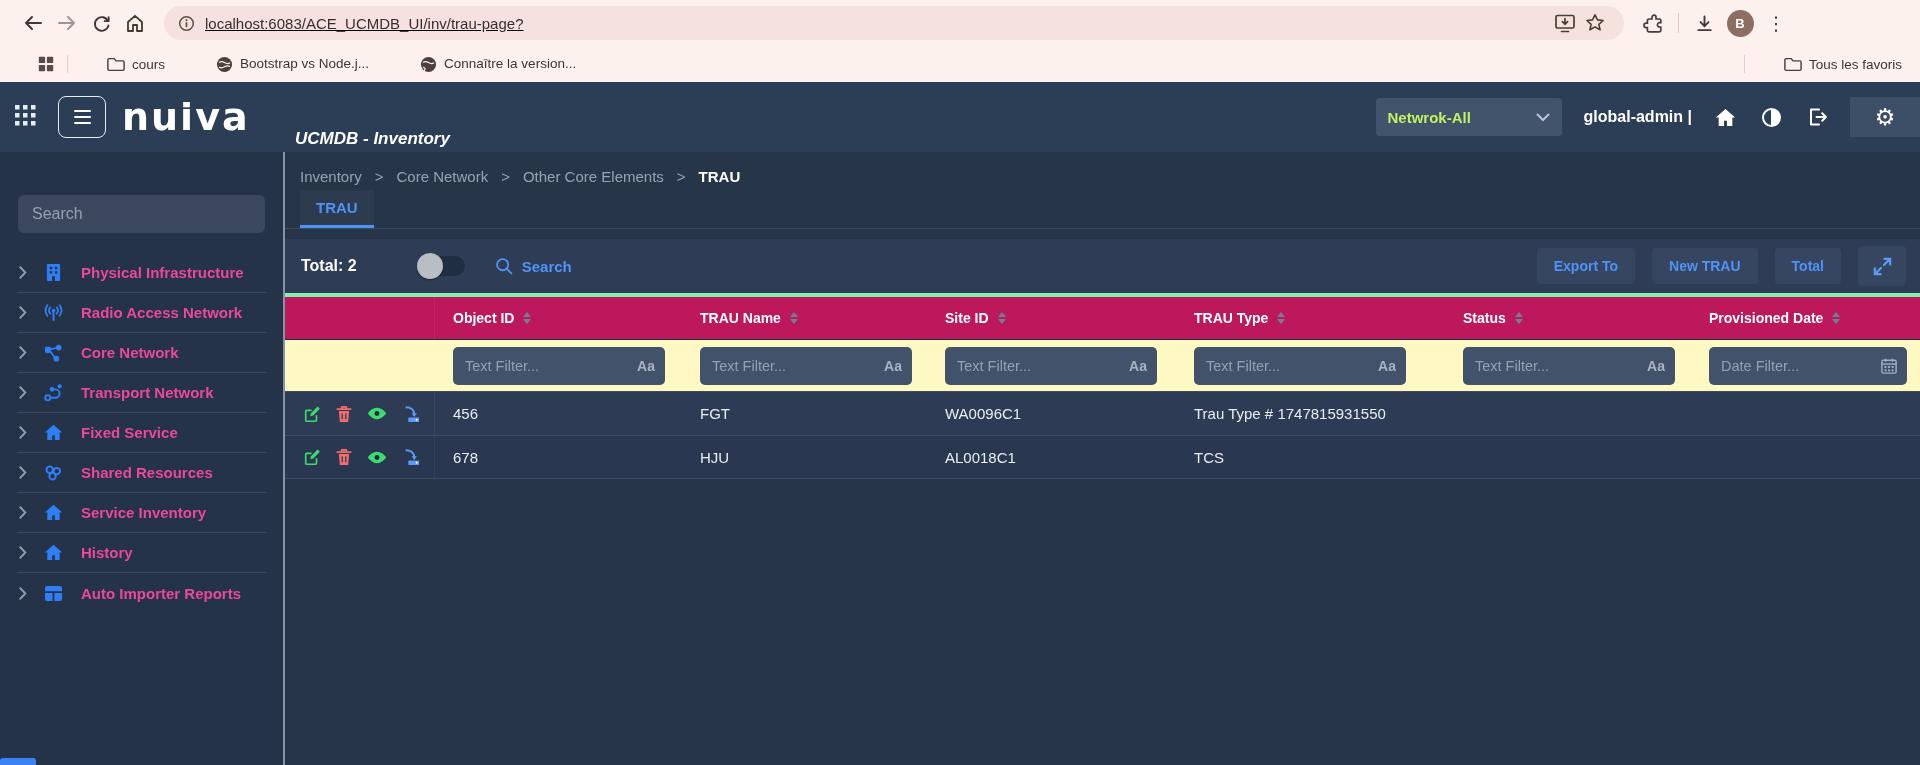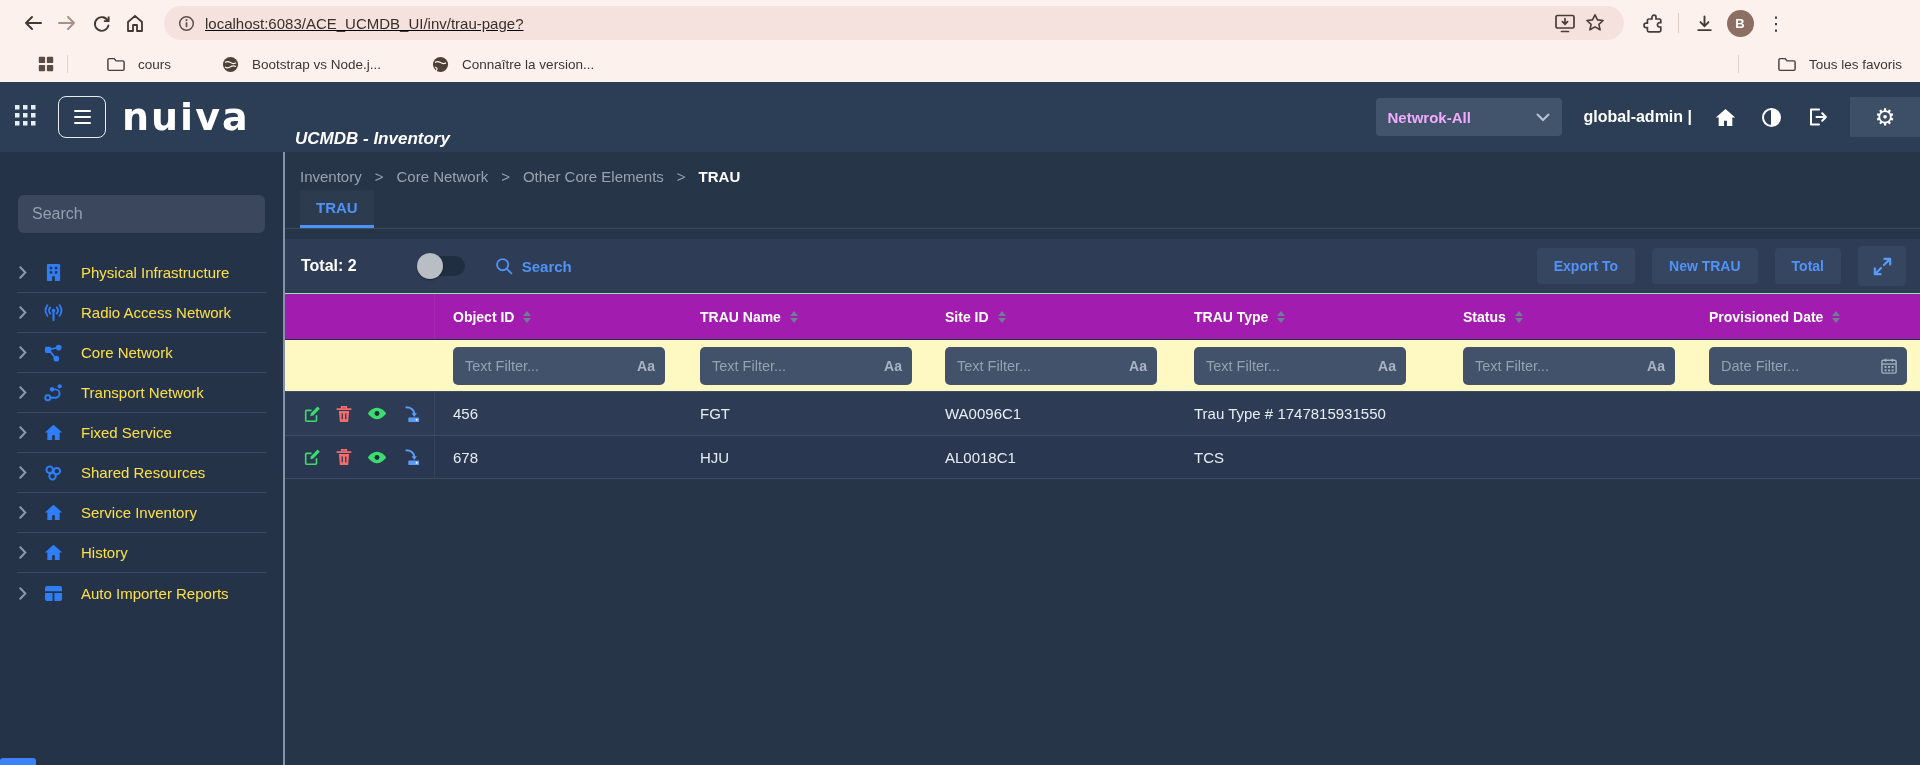--- a/index.html
+++ b/index.html
@@ -13,55 +13,55 @@
   .addr .sp { flex:1; }
   .addr .ico { width:30px; height:30px; display:flex; align-items:center; justify-content:center; cursor:pointer; }
   .chrome-right { display:flex; align-items:center; margin-left:14px; gap:6px; }
   .chrome-right .ico { width:30px; height:30px; display:flex; align-items:center; justify-content:center; cursor:pointer; }
   .vsep { width:1px; height:20px; background:#e3c9c4; margin:0 4px; }
   .avatar { width:27px; height:27px; border-radius:50%; background:#8d6e63; color:#fff; font-size:13px; font-weight:bold; display:flex; align-items:center; justify-content:center; }
   .dots { font-size:19px; color:#45382f; letter-spacing:0; }
 
   
   .bookmarks { height:36px; background:#fdf1ee; display:flex; align-items:center; padding:0 14px 0 12px; }
-  .bm { display:flex; align-items:center; gap:13px; margin-right:26px; cursor:pointer;margin-left:25px; }
+  .bm { display:flex; gap:7px; margin-right:26px; cursor:pointer;margin-left:25px; }
   .bm span { font-size:13.5px; color:#3f3430; white-space:nowrap; }
   .bm-sep { width:1px; height:18px; background:#e9cfca; margin:0 14px 0 6px; }
   .bm-spacer { flex:1; }
 
   
   .appheader { height:70px; background:#2c3d56; position:relative; display:flex; align-items:center; }
   .hdr-left { display:flex; align-items:center; padding-left:15px; height:100%; }
   .grid9 { margin-right:22px; cursor:pointer; }
   .hamb { width:48px; height:42px; border:1.5px solid #e8edf3; border-radius:8px; display:flex; flex-direction:column; gap:4px; align-items:center; justify-content:center; margin-right:16px; cursor:pointer; }
   .hamb i { width:17px; height:2.2px; background:#fff; border-radius:1px; }
   .logo { color:#fff; font-size:38px; font-weight:700; letter-spacing:2px; line-height:1; font-family:"DejaVu Sans",sans-serif; }
   .page-title { position:absolute; left:295px; bottom:3px; color:#fff; font-size:17px; font-weight:bold; font-style:italic; }
   .hdr-right { position:absolute; right:0; top:0; height:70px; display:flex; align-items:center; }
   .net-dd { width:186px; height:38px; background:#42536c; border-radius:4px; display:flex; align-items:center; padding:0 12px; cursor:pointer; }
-  .net-dd span { color:#f0abfc; font-size:15px; font-weight:600; flex:1; }
+  .net-dd span { color:#bef264; font-size:15px; font-weight:600; flex:1; }
   .hdr-user { color:#fff; font-size:16px; font-weight:bold; margin:0 20px 0 22px; white-space:nowrap; }
   .hdr-ic { width:26px; height:26px; display:flex; align-items:center; justify-content:center; margin-right:20px; cursor:pointer; }
   .contrast { width:19px; height:19px; border:2px solid #fff; border-radius:50%; background:linear-gradient(90deg, transparent 50%, #fff 50%); }
   .gearbox { width:70px; height:40px; background:#3d4e67; display:flex; align-items:center; justify-content:center; cursor:pointer; }
   .gear { color:#fff; font-size:23px; line-height:1; font-family:"DejaVu Sans",sans-serif; }
 
   
   .content { display:flex; height:613px; }
 
   .sidebar { width:285px; background:#253349; border-right:2px solid #8494a6; position:relative; flex:0 0 auto; }
   .side-search { margin:43px 18px 0; height:38px; background:#3a475c; border-radius:6px; display:flex; align-items:center; }
   .side-search input { background:transparent; border:none; outline:none; color:#cfd8e3; font-size:16px; padding:0 14px; width:100%; font-family:inherit; }
   .side-search input::placeholder { color:#93a1b1; }
   .snav { margin:20px 17px 0; }
   .sitem { height:40px; display:flex; align-items:center; cursor:pointer; border-bottom:1px solid #394a61; }
   .sitem:last-child { border-bottom:none; }
   .sitem .chev { width:10px; display:flex; margin-left:2px; }
   .sitem .sicon { width:22px; display:flex; justify-content:center; margin-left:13px; }
-  .sitem .slabel { color:#fde047; font-size:15px; font-weight:400; margin-left:17px; white-space:nowrap; }
+  .sitem .slabel { color:#ec4899; font-size:15px; font-weight:700; margin-left:17px; white-space:nowrap; }
   .corner-strip { position:absolute; left:0; bottom:0; width:36px; height:7px; background:#3b82f6; border-radius:3px 3px 0 0; }
 
   .main { flex:1; background:#273549; display:flex; flex-direction:column; }
   .crumbs { padding:10px 0 0 15px; height:38px; font-size:15px; color:#97a3b2; display:flex; align-items:center; }
   .crumbs .sep { margin:0 13px; }
   .crumbs .cur { color:#fff; font-weight:bold; }
   .crumbs .link { cursor:pointer; }
   .tabsrow { height:39px; border-bottom:1px solid #3d4b61; }
   .tab { display:inline-flex; align-items:center; height:100%; margin-left:15px; padding:0 16px; color:#4f93f7; font-size:15px; font-weight:bold; border-bottom:3px solid #4f93f7; background:rgba(255,255,255,0.03); cursor:pointer; }
   .gap10 { height:10px; }
@@ -70,21 +70,21 @@
   .total { color:#fff; font-size:16px; font-weight:bold; }
   .toggle { width:46px; height:20px; background:#202e42; border-radius:10px; margin-left:62px; position:relative; cursor:pointer; }
   .toggle .knob { position:absolute; left:-2px; top:-3px; width:26px; height:26px; border-radius:50%; background:#b9bec5; box-shadow:0 1px 2px rgba(0,0,0,.4); }
   .tsearch { display:flex; align-items:center; gap:9px; margin-left:30px; cursor:pointer; }
   .tsearch span { color:#4f93f7; font-size:15px; font-weight:bold; }
   .tb-spacer { flex:1; }
   .tbtn { height:36px; padding:0 17px; background:#364660; border:none; border-radius:4px; color:#4f93f7; font-size:14px; font-weight:bold; margin-left:17px; cursor:pointer; font-family:inherit; }
   .tbtn-ic { width:48px; height:40px; display:flex; align-items:center; justify-content:center; padding:0; }
 
   .tgrid { display:grid; grid-template-columns:150px 247px 245px 249px 269px 246px 1fr; }
-  .thead { background:#a21caf; border-top:1px solid #86efac; height:46px; }
+  .thead { background:#be185d; border-top:4px solid #86efac; height:46px; }
   .thead .cell { display:flex; align-items:center; padding-left:18px; color:#fff; font-size:14px; font-weight:bold; white-space:nowrap; }
   .sort { display:inline-flex; flex-direction:column; gap:2px; margin-left:9px; cursor:pointer; }
   .sort i { width:0; height:0; border-left:4.5px solid transparent; border-right:4.5px solid transparent; display:block; }
   .sort .up { border-bottom:5px solid #6e7f95; }
   .sort .dn { border-top:5px solid #6e7f95; }
   .frow { background:#fef9c3; border-top:1px solid #223047; height:52px; }
   .frow .cell { display:flex; align-items:center; padding-left:18px; }
   .fbox { width:212px; height:38px; background:#42526b; border-radius:5px; display:flex; align-items:center; padding:0 10px 0 12px; }
   .fbox input { flex:1; min-width:0; background:transparent; border:none; outline:none; color:#d7dee7; font-size:14.5px; font-family:inherit; }
   .fbox input::placeholder { color:#93a1b1; }

